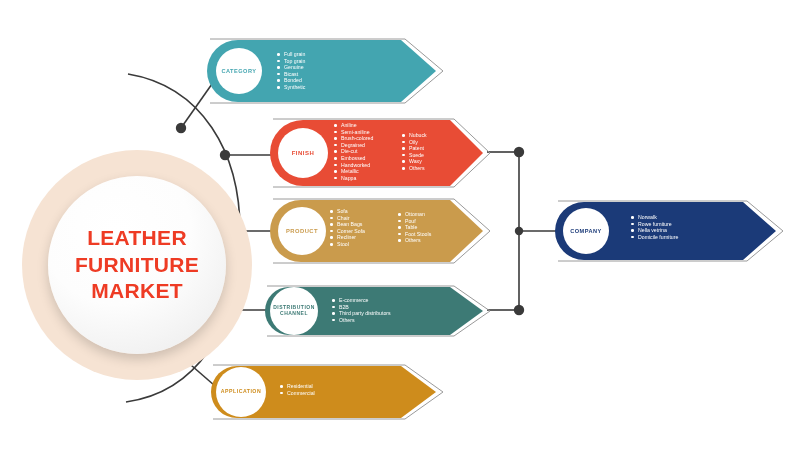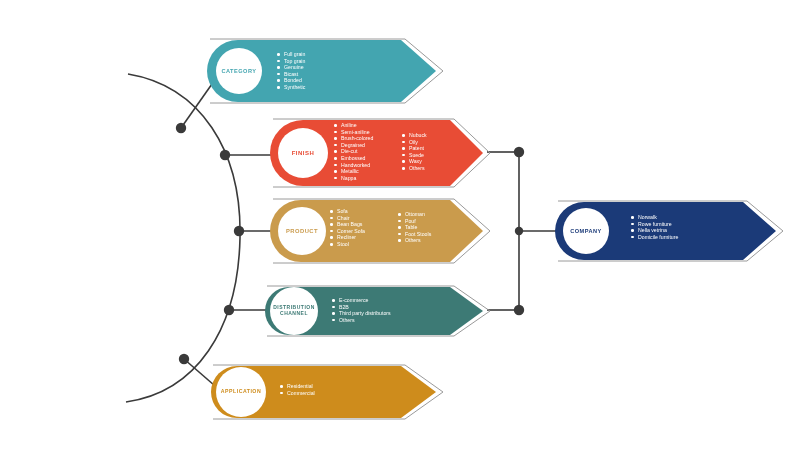--- a/index.html
+++ b/index.html
@@ -108,20 +108,27 @@
     <circle cx="181" cy="128" r="5.2" fill="#3A3A3A"></circle>
     <circle cx="225" cy="155" r="5.2" fill="#3A3A3A"></circle>
     <circle cx="239" cy="231" r="5.2" fill="#3A3A3A"></circle>
     <circle cx="229" cy="310" r="5.2" fill="#3A3A3A"></circle>
     <circle cx="184" cy="359" r="5.2" fill="#3A3A3A"></circle>
     <circle cx="519" cy="152" r="5.2" fill="#3A3A3A"></circle>
     <circle cx="519" cy="310" r="5.2" fill="#3A3A3A"></circle>
     <circle cx="519" cy="231" r="4.2" fill="#3A3A3A"></circle>
   </svg>
 
+  <div class="hub">
+    <div class="hub-inner">
+      <div class="hub-title">LEATHER
+FURNITURE
+MARKET</div>
+    </div>
+  </div>
 
   <div class="band" style="left:205px;top:38px;width:240px;height:66px;">
     <svg class="band-shape" viewBox="0 0 240 66" preserveAspectRatio="none">
       <path d="M 5,65 L 200,65 L 238,33 L 200,1 L 5,1" fill="none" stroke="#9a9a9a" stroke-width="1"></path>
       <path d="M 33,2 L 196,2 L 231,33 L 196,64 L 33,64 A 31,31 0 0 1 33,2 Z" fill="#43A5B0"></path>
     </svg>
     <div class="band-circle" style="left:11px;top:10px;width:46px;height:46px;color:#43A5B0;font-size:5.6px;">CATEGORY</div>
     <div class="cols" style="left:72px;top:13px;">
       <ul class="col">
         <li>Full grain</li>

